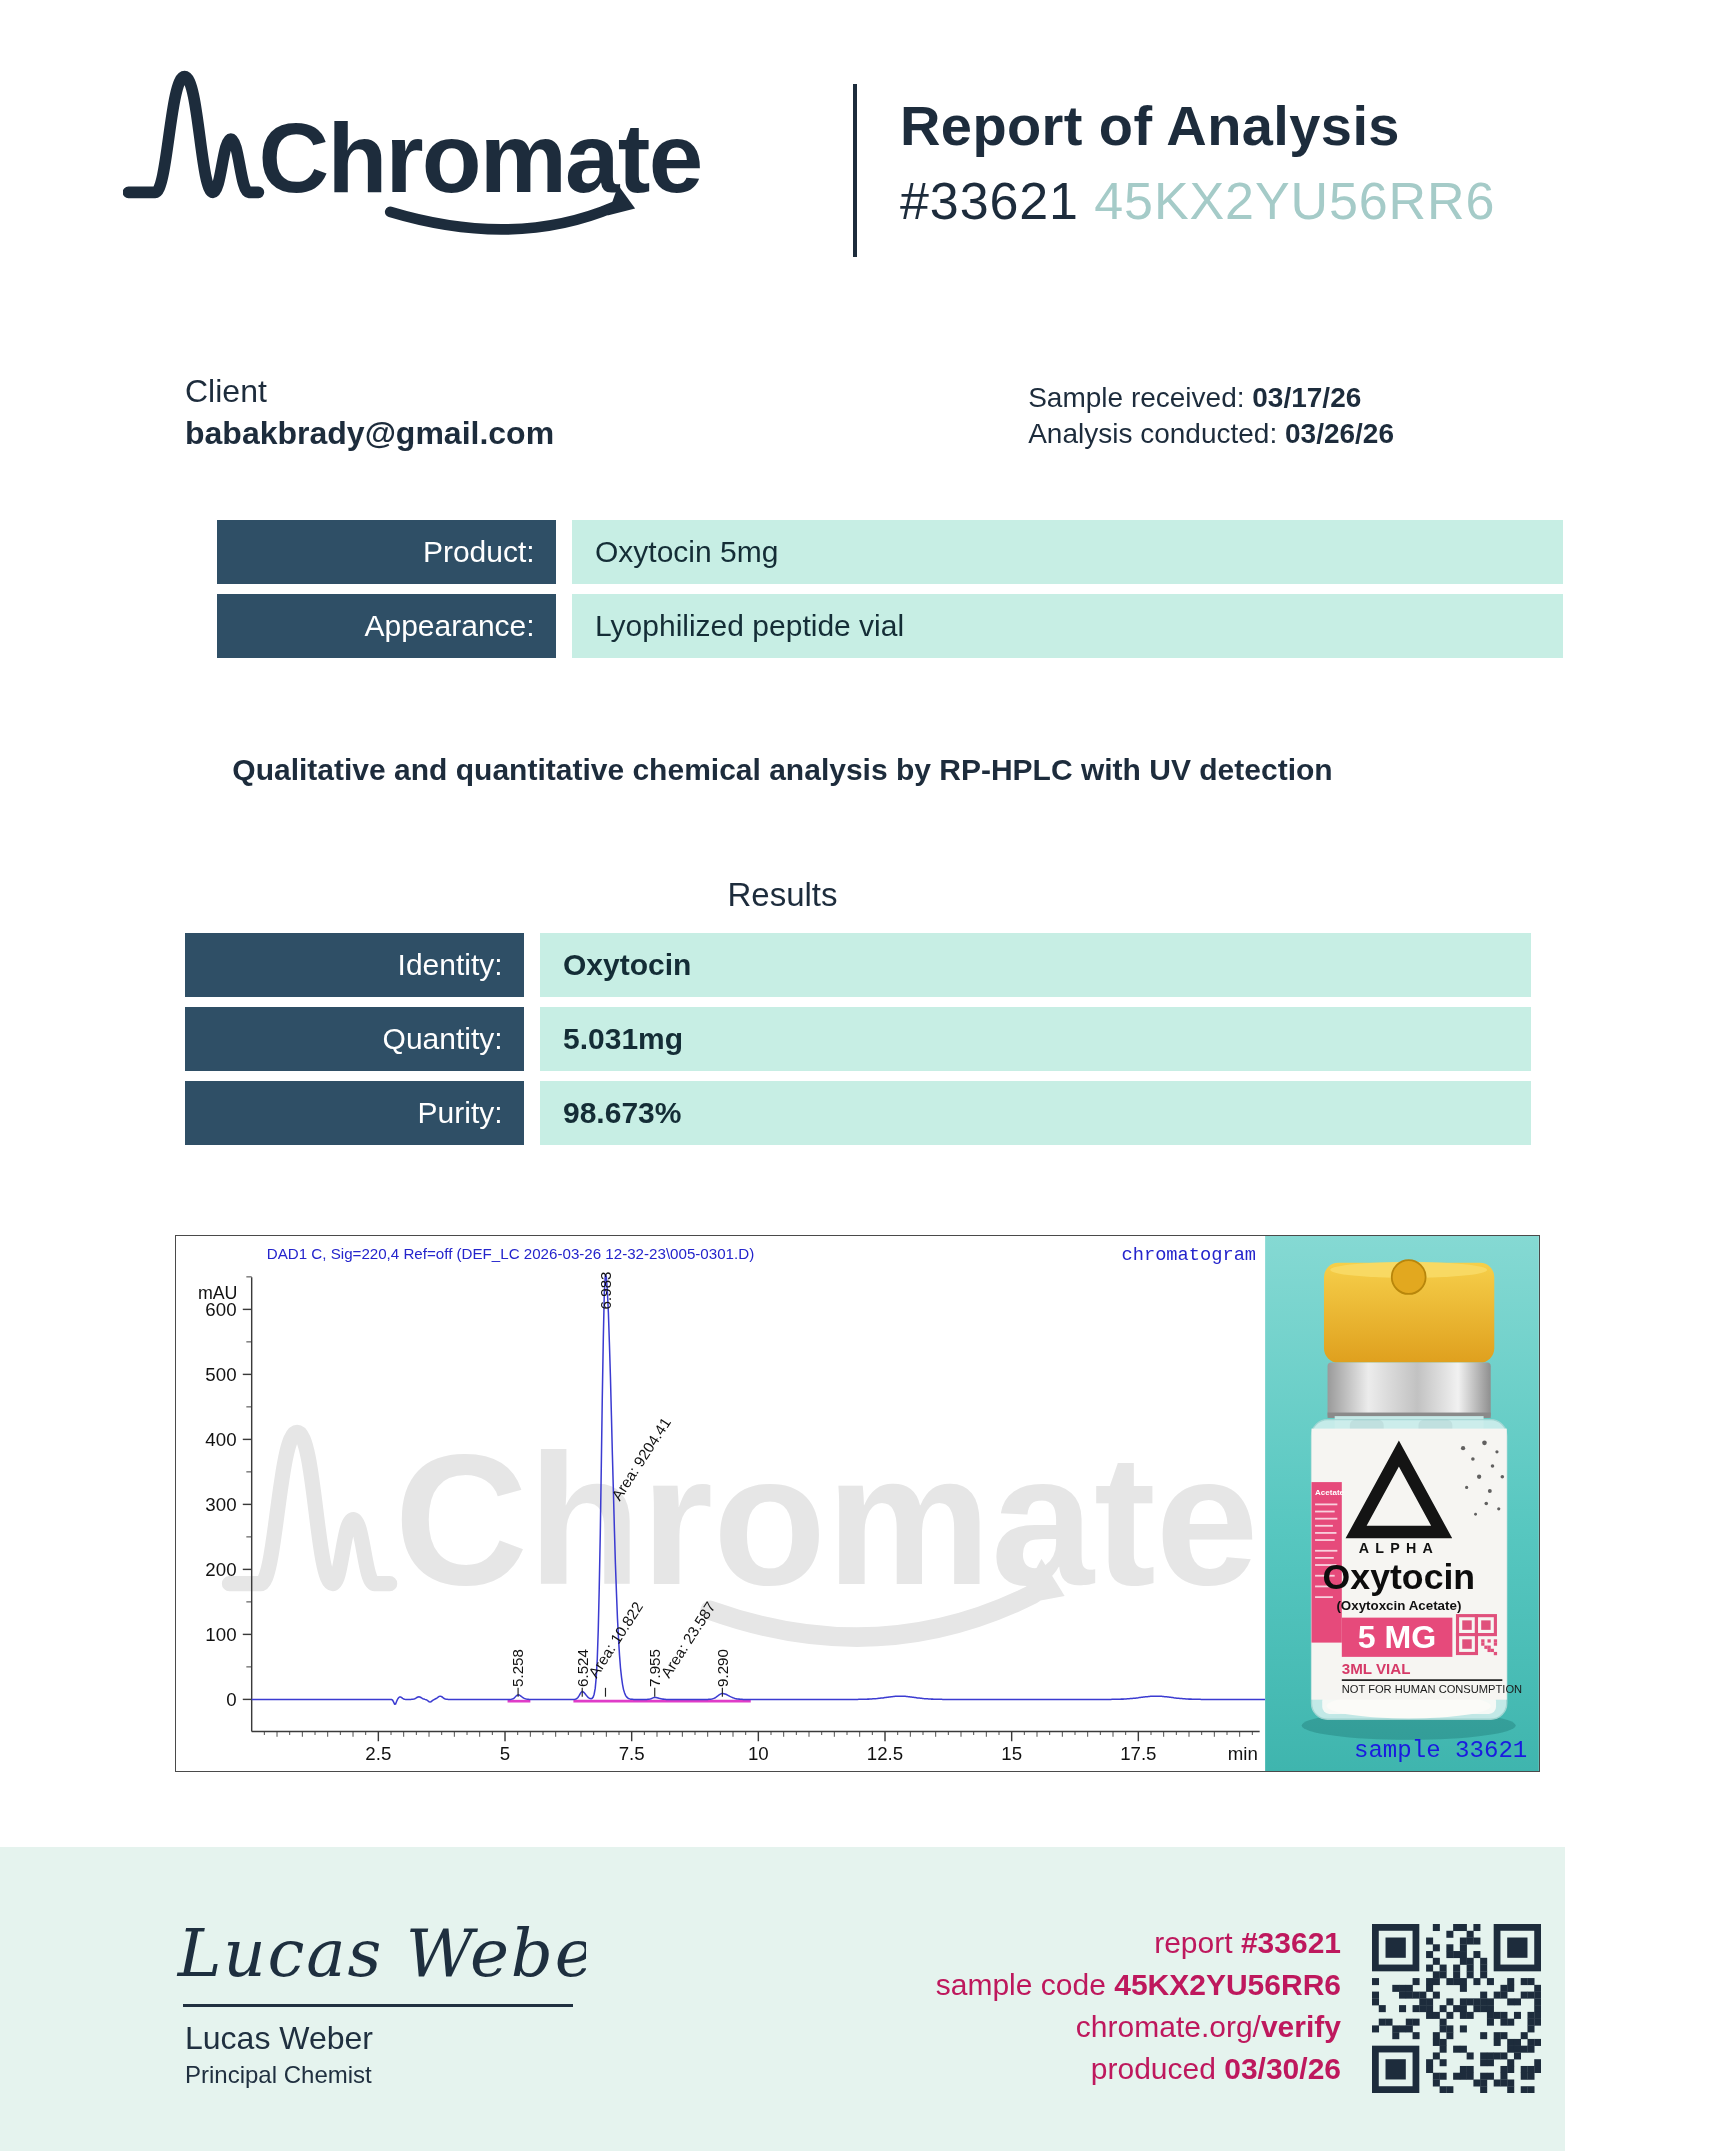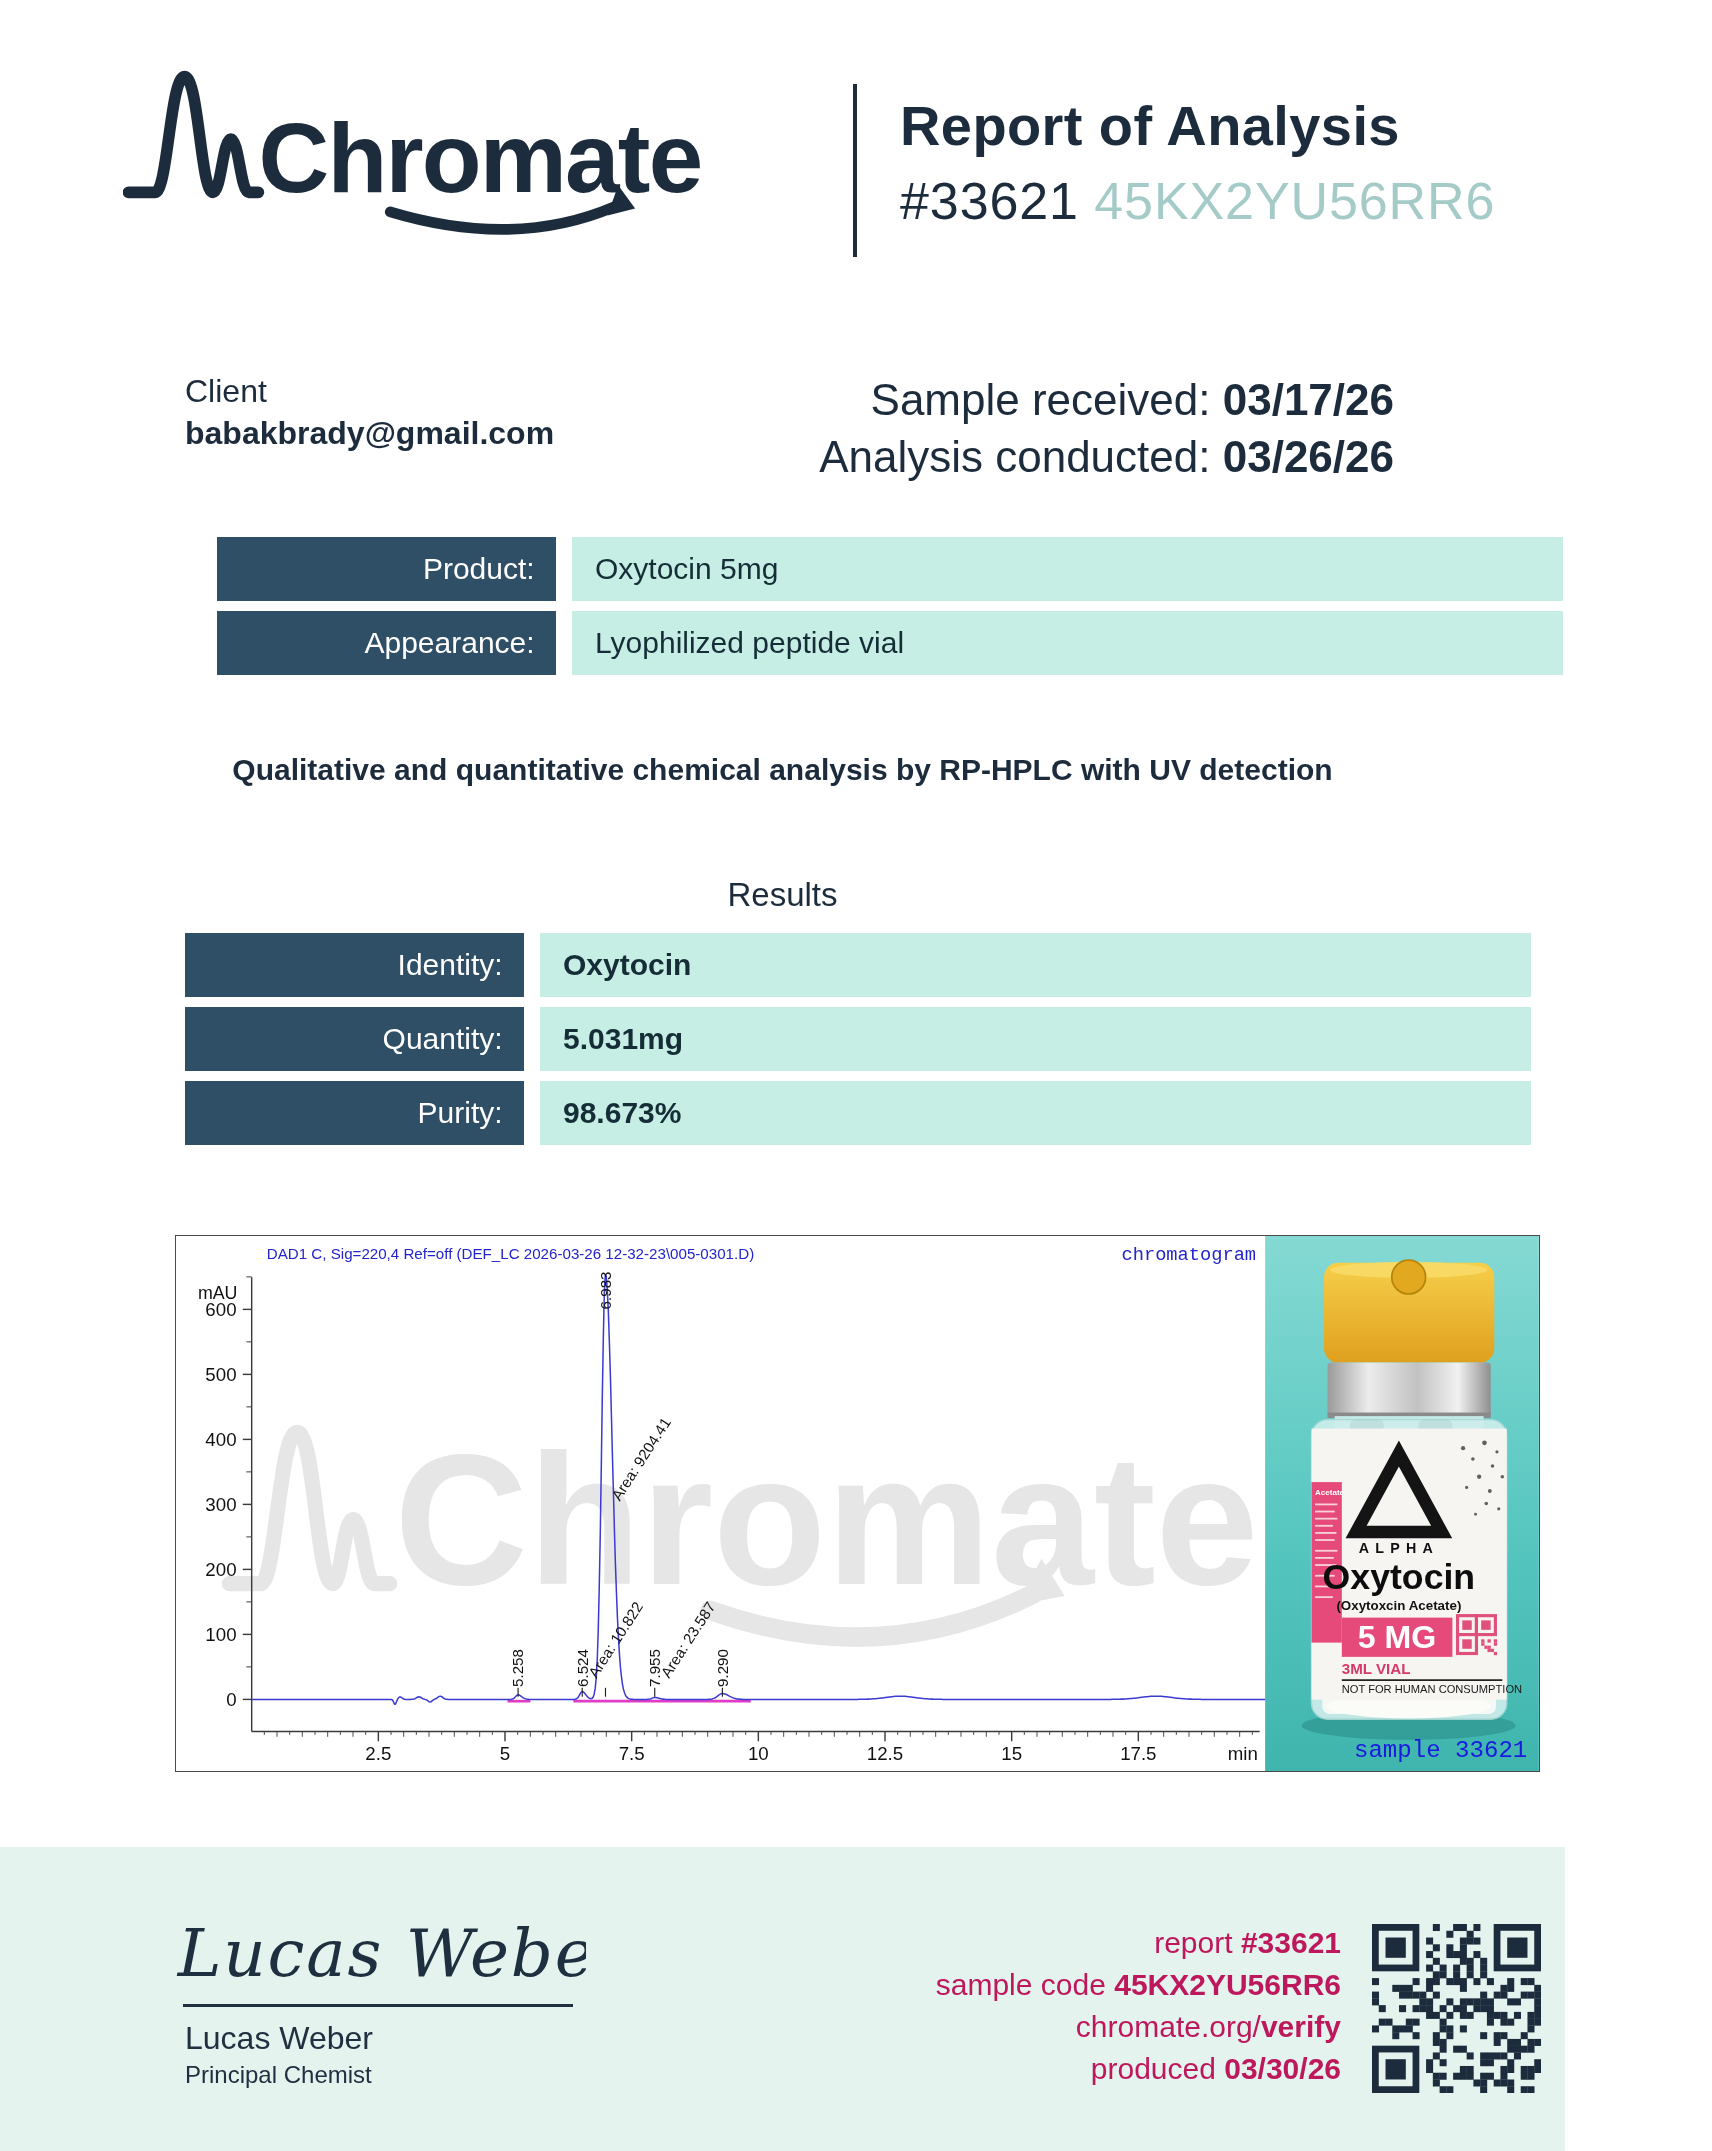--- a/index.html
+++ b/index.html
@@ -10,21 +10,21 @@
   .brand-svg{position:absolute;left:123px;top:57px;}
   .hdr-divider{position:absolute;left:853px;top:84px;width:3.6px;height:173px;background:#1d2c3c;}
   .title-wrap{position:absolute;left:900px;top:93px;}
   .report-title{font-size:56px;font-weight:bold;letter-spacing:0.4px;color:#1d2c3c;}
   .report-sub{font-size:52px;margin-top:12.5px;letter-spacing:0.9px;color:#1d2c3c;}
   .report-sub .code{color:#a5cbc8;}
 
   
   .client{position:absolute;left:185px;top:371px;font-size:32px;line-height:1.30;}
   .client .email{font-weight:bold;}
-  .dates{position:absolute;right:171px;top:371px;font-size:44px;line-height:1.30;text-align:right;}
+  .dates{position:absolute;right:171px;top:380px;font-size:28px;line-height:1.30;text-align:left;}
   .dates b{font-weight:bold;}
 
   
   .spec-table{position:absolute;left:185px;width:1346px;}
   .spec-row{display:flex;margin-bottom:9.8px;height:64px;}
   .spec-row .lbl{width:339px;background:#2f4f66;color:#ffffff;font-size:30px;
      display:flex;align-items:center;justify-content:flex-end;padding-right:21.4px;box-sizing:border-box;}
   .spec-row .val{flex:1;margin-left:16px;background:#c7eee4;color:#142d36;font-size:30px;
      display:flex;align-items:center;padding-left:23px;}
   .spec-table.results .val{font-weight:bold;}
@@ -66,21 +66,21 @@
 
   <div class="client">
     <div>Client</div>
     <div class="email">babakbrady@gmail.com</div>
   </div>
   <div class="dates">
     <div><span>Sample received:</span> <b>03/17/26</b></div>
     <div><span>Analysis conducted:</span> <b>03/26/26</b></div>
   </div>
 
-  <div class="spec-table" style="top:537px;padding-left:32px;">
+  <div class="spec-table" style="top:520px;padding-left:32px;">
     <div class="spec-row">
       <div class="lbl">Product:</div>
       <div class="val">Oxytocin 5mg</div>
     </div>
     <div class="spec-row">
       <div class="lbl">Appearance:</div>
       <div class="val">Lyophilized peptide vial</div>
     </div>
   </div>
 

